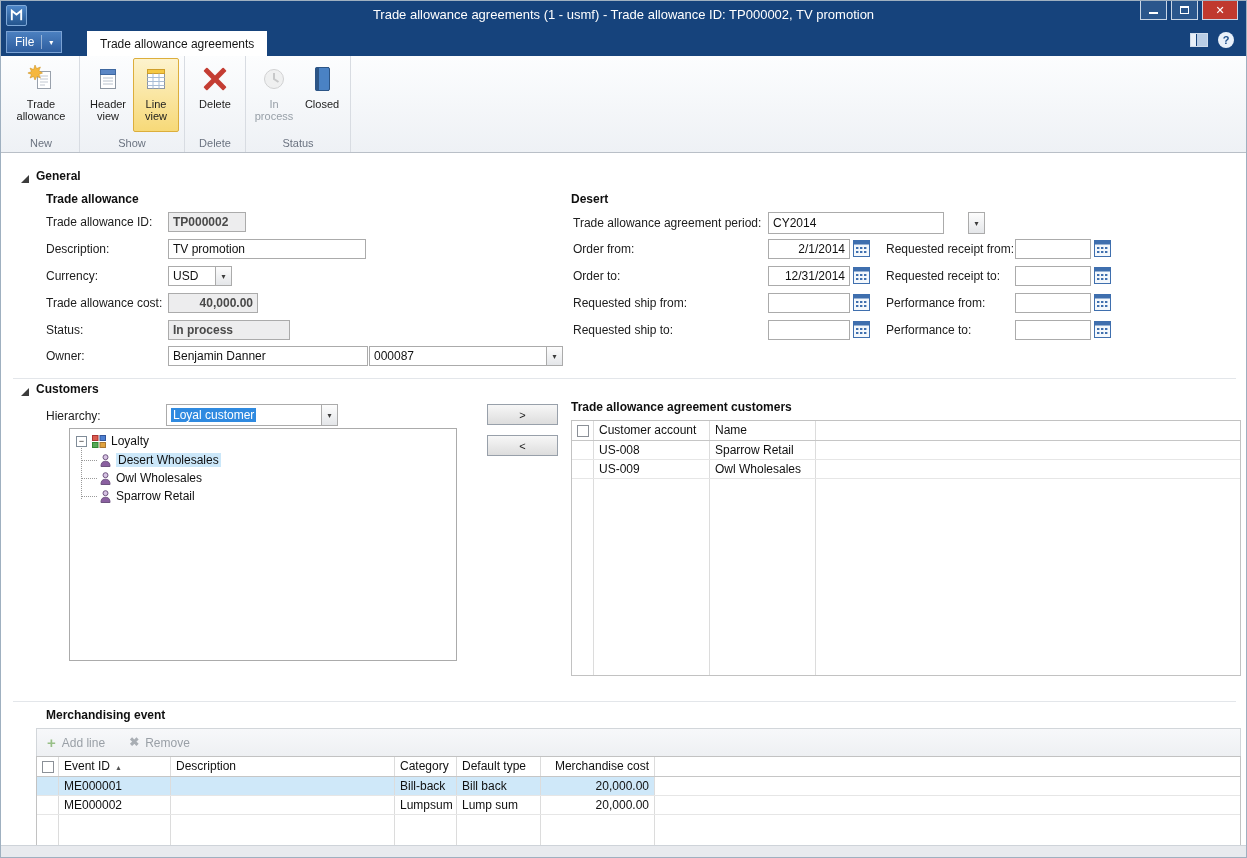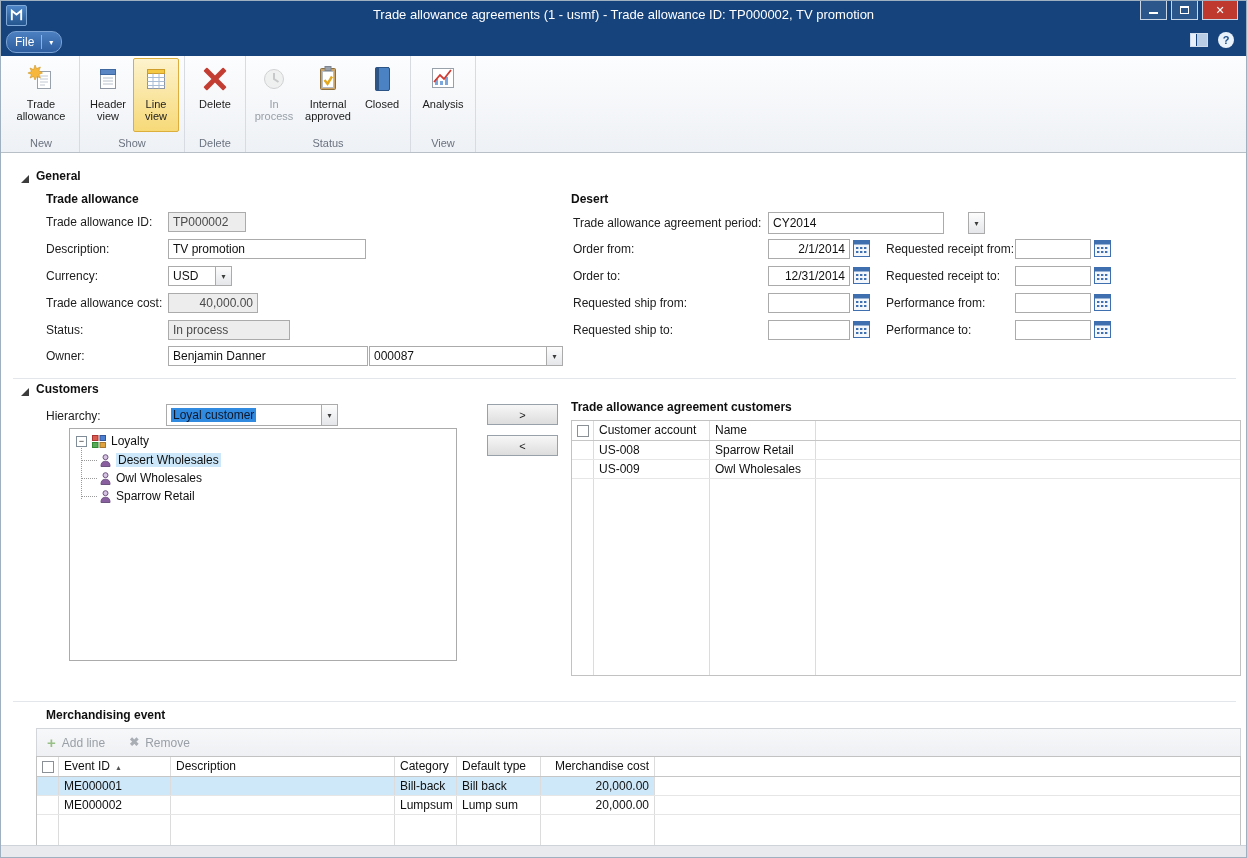--- a/index.html
+++ b/index.html
@@ -8,21 +8,21 @@
   .abs{position:absolute;}
   
   .tbar{position:absolute;left:0;top:0;width:100%;height:55px;background:#16437c;}
   .wtitle{position:absolute;left:130px;right:130px;top:6px;text-align:center;color:#fff;font-size:13px;white-space:nowrap;overflow:hidden;}
   .appicon{position:absolute;left:5px;top:4px;width:21px;height:21px;background:linear-gradient(#4d86c8,#24558e);border:1px solid #7fa9d9;border-radius:2px;display:flex;align-items:center;justify-content:center;}
   .wbtns{position:absolute;right:8px;top:0;display:flex;}
   .wbtn{min-width:27px;height:19px;border:1px solid #c9d6e6;border-top:none;color:#fff;font-size:10px;display:flex;align-items:center;justify-content:center;background:#2a568c;margin-left:4px;padding:0 7px;}
   .wbtn.close{background:#c0392e;min-width:36px;font-size:11px;}
   .minbar{width:9px;height:7px;border-bottom:2px solid #fff;}
   .maxbox{width:9px;height:8px;border:1px solid #fff;border-top:2px solid #fff;}
-  .filebtn{position:absolute;left:5px;top:30px;height:22px;display:flex;align-items:center;background:linear-gradient(#4b80c0,#2d5d9e);border:1px solid #7aa2d4;border-radius:10px;color:#fff;font-size:12px;padding:0 8px;gap:7px;}
+  .filebtn{position:absolute;left:5px;top:30px;height:22px;display:flex;align-items:center;background:linear-gradient(#4b80c0,#2d5d9e);border:1px solid #7aa2d4;border-radius:0;color:#fff;font-size:12px;padding:0 8px;gap:7px;}
   .filebtn .caret{font-size:8px;border-left:1px solid rgba(255,255,255,.45);padding-left:7px;height:14px;display:flex;align-items:center;}
   .activetab{position:absolute;left:86px;top:30px;height:25px;background:#fff;color:#161616;font-size:12px;display:flex;align-items:center;padding:0 13px;}
   .tabicons{position:absolute;right:12px;top:31px;display:flex;gap:10px;align-items:center;}
   .layouticon{width:18px;height:14px;border:1px solid #cfdcec;background:#16437c;display:flex;}
   .layouticon .p1{width:6px;background:#e8eff8;border-right:1px solid #16437c;}
   .layouticon .p2{flex:1;background:#b9cde5;}
   .helpicon{width:16px;height:16px;border-radius:50%;background:#e9f1fa;color:#1d4f8b;font-size:11px;font-weight:bold;display:flex;align-items:center;justify-content:center;}
   
   .ribbon{position:absolute;left:0;top:55px;width:100%;height:97px;background:linear-gradient(#fcfdfe,#eef1f5);border-bottom:1px solid #b9bfc7;display:flex;padding-left:2px;}
   .rgroup{display:flex;flex-direction:column;border-right:1px solid #d8dce2;padding:2px 5px 0;}
@@ -33,32 +33,32 @@
   .rbtn.disabled .ricon{filter:grayscale(1);opacity:.55;}
   .ricon{width:30px;height:30px;margin-top:2px;}
   .rtext{font-size:11px;line-height:12px;color:#1c1c1c;text-align:center;margin-top:4px;}
   .rlabel{height:17px;line-height:16px;text-align:center;font-size:11px;color:#6b7380;}
   
   .sechdr{font-weight:bold;font-size:12px;color:#101010;}
   .tri{width:0;height:0;border-left:8px solid transparent;border-bottom:8px solid #3c3c3c;}
   .subhdr{font-weight:bold;font-size:12px;color:#101010;white-space:nowrap;}
   .lbl{font-size:12px;line-height:14px;color:#202020;white-space:nowrap;}
   .fld{height:20px;line-height:18px;font-size:12px;border:1px solid #ababab;background:#fff;padding:0 4px;white-space:nowrap;overflow:hidden;color:#101010;}
-  .fld.ro{background:#ededee;color:#4a4a4a;}
+  .fld.ro{background:#ededee;color:#4a4a4a;font-weight:bold;}
   .fld.num{text-align:right;}
   .fld.h22{height:22px;line-height:20px;}
   .carrow{width:17px;height:20px;background:linear-gradient(#fdfdfd,#e4e6e9);border:1px solid #ababab;display:flex;align-items:center;justify-content:center;font-size:8px;color:#3c3c3c;}
   .carrow.h22{height:22px;}
   .cal{width:19px;height:19px;display:flex;align-items:center;justify-content:center;}
   .movebtn{width:71px;height:21px;background:linear-gradient(#f7f7f7,#dddddd);border:1px solid #98a0aa;font-size:11px;color:#1c1c1c;display:flex;align-items:center;justify-content:center;}
   .treebox{border:1px solid #ababab;background:#fff;}
   .trow{position:absolute;display:flex;align-items:center;gap:5px;font-size:12px;color:#101010;white-space:nowrap;}
   .expander{width:11px;height:11px;border:1px solid #808c98;background:#fff;font-size:9px;line-height:9px;display:flex;align-items:center;justify-content:center;color:#202020;}
   .tree-sel{background:#cbe7f9;padding:0 2px;}
-  .hl-sel{background:#2f8ae0;color:#0f172a;padding:0 2px;}
+  .hl-sel{background:#2f8ae0;color:#ffffff;padding:0 2px;}
   .dot-v{border-left:1px dotted #9a9a9a;width:1px;}
   .dot-h{border-top:1px dotted #9a9a9a;height:1px;}
   .sep{background:#e3e6ea;height:1px;}
   
   .grid{border:1px solid #c2c2c2;background:#fff;display:flex;flex-direction:column;font-size:12px;color:#101010;}
   .grow{display:flex;height:19px;line-height:18px;border-bottom:1px solid #e6e6e6;}
   .grow.hdr{height:20px;line-height:19px;border-bottom:1px solid #c6c6c6;}
   .grow.fill{flex:1;border-bottom:none;height:auto;line-height:normal;}
   .gc{border-right:1px solid #dcdcdc;padding:0 5px;overflow:hidden;white-space:nowrap;}
   .gc.cbc{display:flex;align-items:center;justify-content:center;padding:0;}
@@ -94,20 +94,23 @@
           <span class="maxbox"></span>
         </div>
       <div class="wbtn close">
           <span>✕</span>
         </div>
     </div>
     <div class="filebtn">
       <span>File</span>
       <span class="caret">▾</span>
     </div>
+    <div class="activetab">
+      <span>Trade allowance agreements</span>
+    </div>
     <div class="tabicons">
       <div class="layouticon">
           <span class="p1"></span>
           <span class="p2"></span>
         </div>
       <div class="helpicon">?</div>
     </div>
   </div>
 
   <div class="ribbon">
@@ -175,63 +178,35 @@
       <div class="rbtnrow">
         <div class="rbtn disabled" style="width:46px;">
           <span class="ricon">
             <svg viewBox="0 0 30 30" width="30" height="30">
                 <circle cx="15" cy="15" r="9.5" fill="#e6e8ea" stroke="#aab0b6"></circle>
                 <path d="M15 9v6l4.5 3" stroke="#9aa1a8" stroke-width="2" fill="none"></path>
               </svg>
           </span>
           <span class="rtext">In process</span>
         </div>
-        <div class="rbtn" style="width:58px;">
-          <span class="ricon">
-            <svg viewBox="0 0 30 30" width="30" height="30">
-                <rect x="7.5" y="4.5" width="15" height="21" rx="1" fill="#c9a36a" stroke="#8c6f3f"></rect>
-                <rect x="9.5" y="7.5" width="11" height="16" fill="#fff" stroke="#b6bcc3"></rect>
-                <rect x="12" y="2.5" width="6" height="4" fill="#9aa1ab" stroke="#7d8590"></rect>
-                <path d="M11.5 16l3 3.8 4.5-7.3" stroke="#e3a81f" stroke-width="2.4" fill="none"></path>
-              </svg>
-          </span>
-          <span class="rtext">Internal approved</span>
-        </div>
         <div class="rbtn" style="width:46px;">
           <span class="ricon">
             <svg viewBox="0 0 30 30" width="30" height="30">
                 <rect x="8.5" y="3.5" width="14" height="23" rx="1.5" fill="#4a82c4" stroke="#2c5586"></rect>
                 <rect x="8.5" y="3.5" width="3.5" height="23" fill="#2c5586"></rect>
                 <path d="M13 3.5h9M13 26.5h9" stroke="#2c5586" fill="none"></path>
               </svg>
           </span>
           <span class="rtext">Closed</span>
         </div>
       </div>
       <div class="rlabel">Status</div>
     </div>
 
 
-    <div class="rgroup">
-      <div class="rbtnrow">
-        <div class="rbtn" style="width:54px;">
-          <span class="ricon">
-            <svg viewBox="0 0 30 30" width="30" height="30">
-                <rect x="4.5" y="4.5" width="21" height="19" fill="#fff" stroke="#98a0aa"></rect>
-                <rect x="7" y="15" width="3" height="6" fill="#7ba7dd"></rect>
-                <rect x="12" y="17" width="3" height="4" fill="#7ba7dd"></rect>
-                <rect x="17" y="13" width="3" height="8" fill="#7ba7dd"></rect>
-                <path d="M6 18l6-7 4 4 7-9" stroke="#cf3b31" stroke-width="1.8" fill="none"></path>
-              </svg>
-          </span>
-          <span class="rtext">Analysis</span>
-        </div>
-      </div>
-      <div class="rlabel">View</div>
-    </div>
   </div>
 
   <div class="abs" style="left:20px;top:168px;display:flex;align-items:flex-end;gap:7px;">
     <span class="tri"></span>
     <span class="sechdr">General</span>
   </div>
   <div class="abs subhdr" style="left:45px;top:191px;">Trade allowance</div>
   <div class="abs subhdr" style="left:570px;top:191px;">Desert</div>
 
   <div class="abs lbl" style="left:45px;top:214px;">Trade allowance ID:</div>

